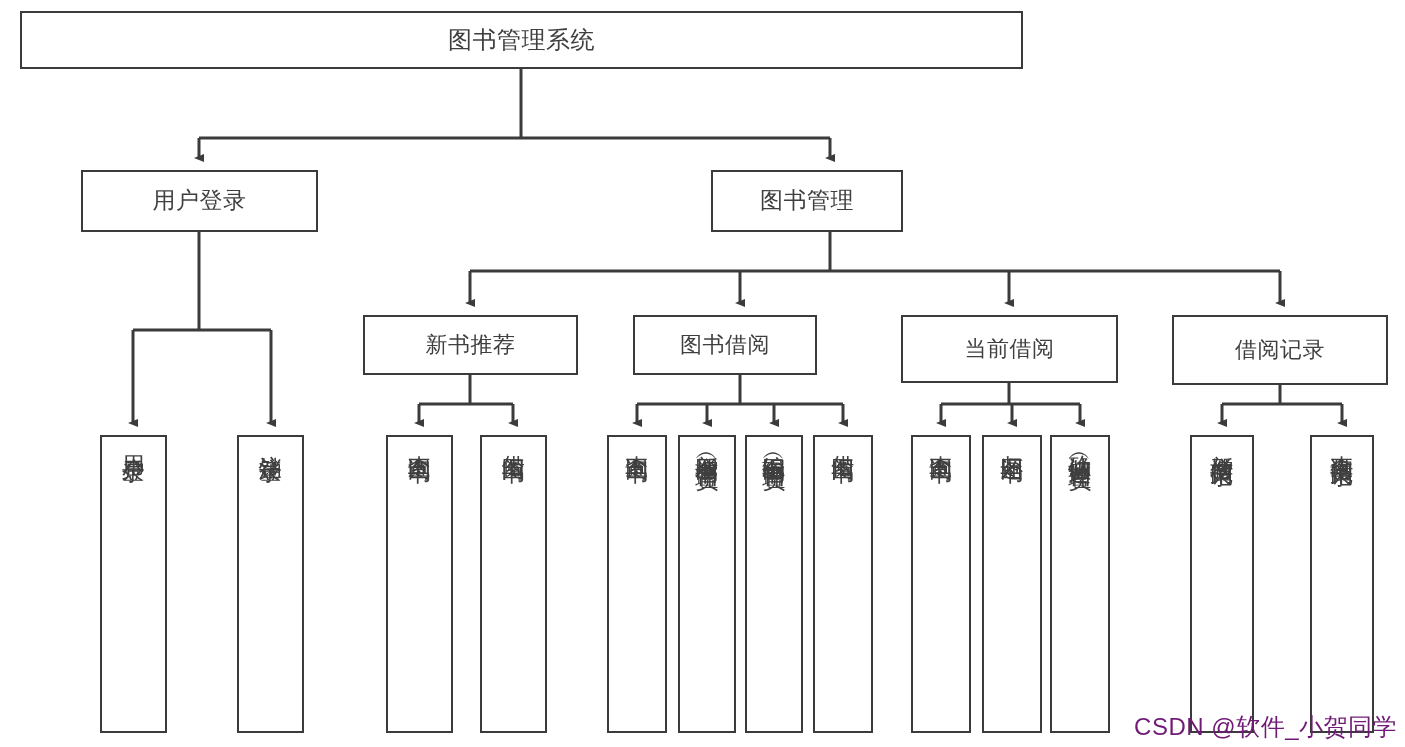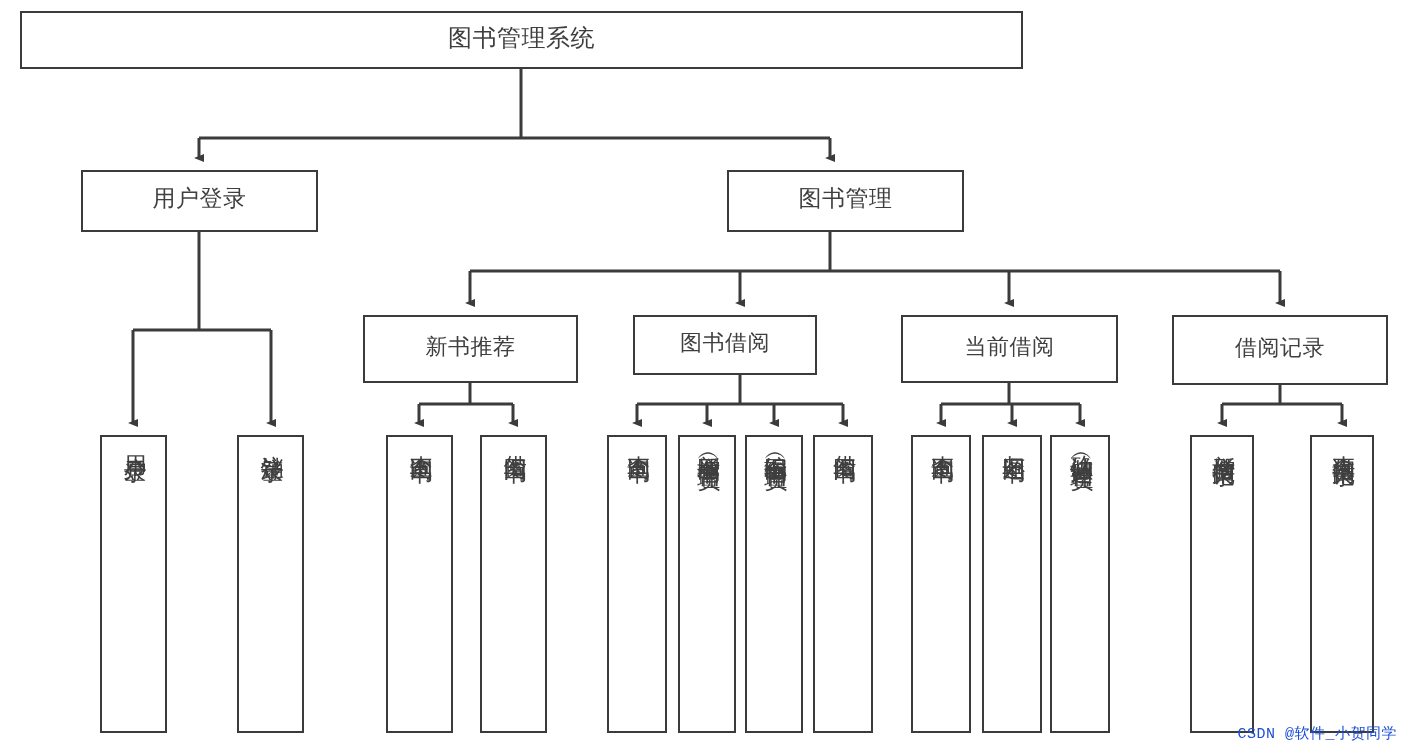--- a/index.html
+++ b/index.html
@@ -9,21 +9,20 @@
   }
   body {
     font-family: "Liberation Sans", "DejaVu Sans", sans-serif;
   }
   #canvas {
     position: relative;
     width: 1405px;
     height: 747px;
     background: #ffffff;
     overflow: hidden;
-    font-family: Liberation Mono, monospace;
   }
   svg.diagram {
     position: absolute;
     left: 0;
     top: 0;
     width: 1405px;
     height: 747px;
   }
   .node-box {
     position: absolute;
@@ -55,22 +54,22 @@
     font-size: 23px;
     line-height: 1.32;
     letter-spacing: 2px;
     white-space: nowrap;
     color: #3f3f3f;
   }
   .watermark {
     position: absolute;
     right: 8px;
     bottom: 4px;
-    font-size: 15px;
-    color: #1d4ed8;
+    font-size: 24px;
+    color: #701a75;
     letter-spacing: 0.5px;
     white-space: nowrap;
     pointer-events: none;
     margin-left: 48px;
   }
 </style>
 </head>
 <body>
 
 <div id="canvas">
@@ -125,25 +124,25 @@
     </g>
   </svg>
 
   <div class="node-box node-root" style="left:20px; top:11px; width:1003px; height:58px;">
     <span class="node-label-h">图书管理系统</span>
   </div>
 
   <div class="node-box node-l2" style="left:81px; top:170px; width:237px; height:62px;">
     <span class="node-label-h">用户登录</span>
   </div>
-  <div class="node-box node-l2" style="left:711px; top:170px; width:237px; height:62px;margin-left:16px;">
+  <div class="node-box node-l2" style="left:711px; top:170px; width:192px; height:62px;">
     <span class="node-label-h">图书管理</span>
   </div>
 
-  <div class="node-box node-l3" style="left:363px; top:315px; width:215px; height:68px;">
+  <div class="node-box node-l3" style="left:363px; top:315px; width:215px; height:60px;">
     <span class="node-label-h">新书推荐</span>
   </div>
   <div class="node-box node-l3" style="left:633px; top:315px; width:184px; height:60px;">
     <span class="node-label-h">图书借阅</span>
   </div>
   <div class="node-box node-l3" style="left:901px; top:315px; width:217px; height:68px;">
     <span class="node-label-h">当前借阅</span>
   </div>
   <div class="node-box node-l3" style="left:1172px; top:315px; width:216px; height:70px;">
     <span class="node-label-h">借阅记录</span>

